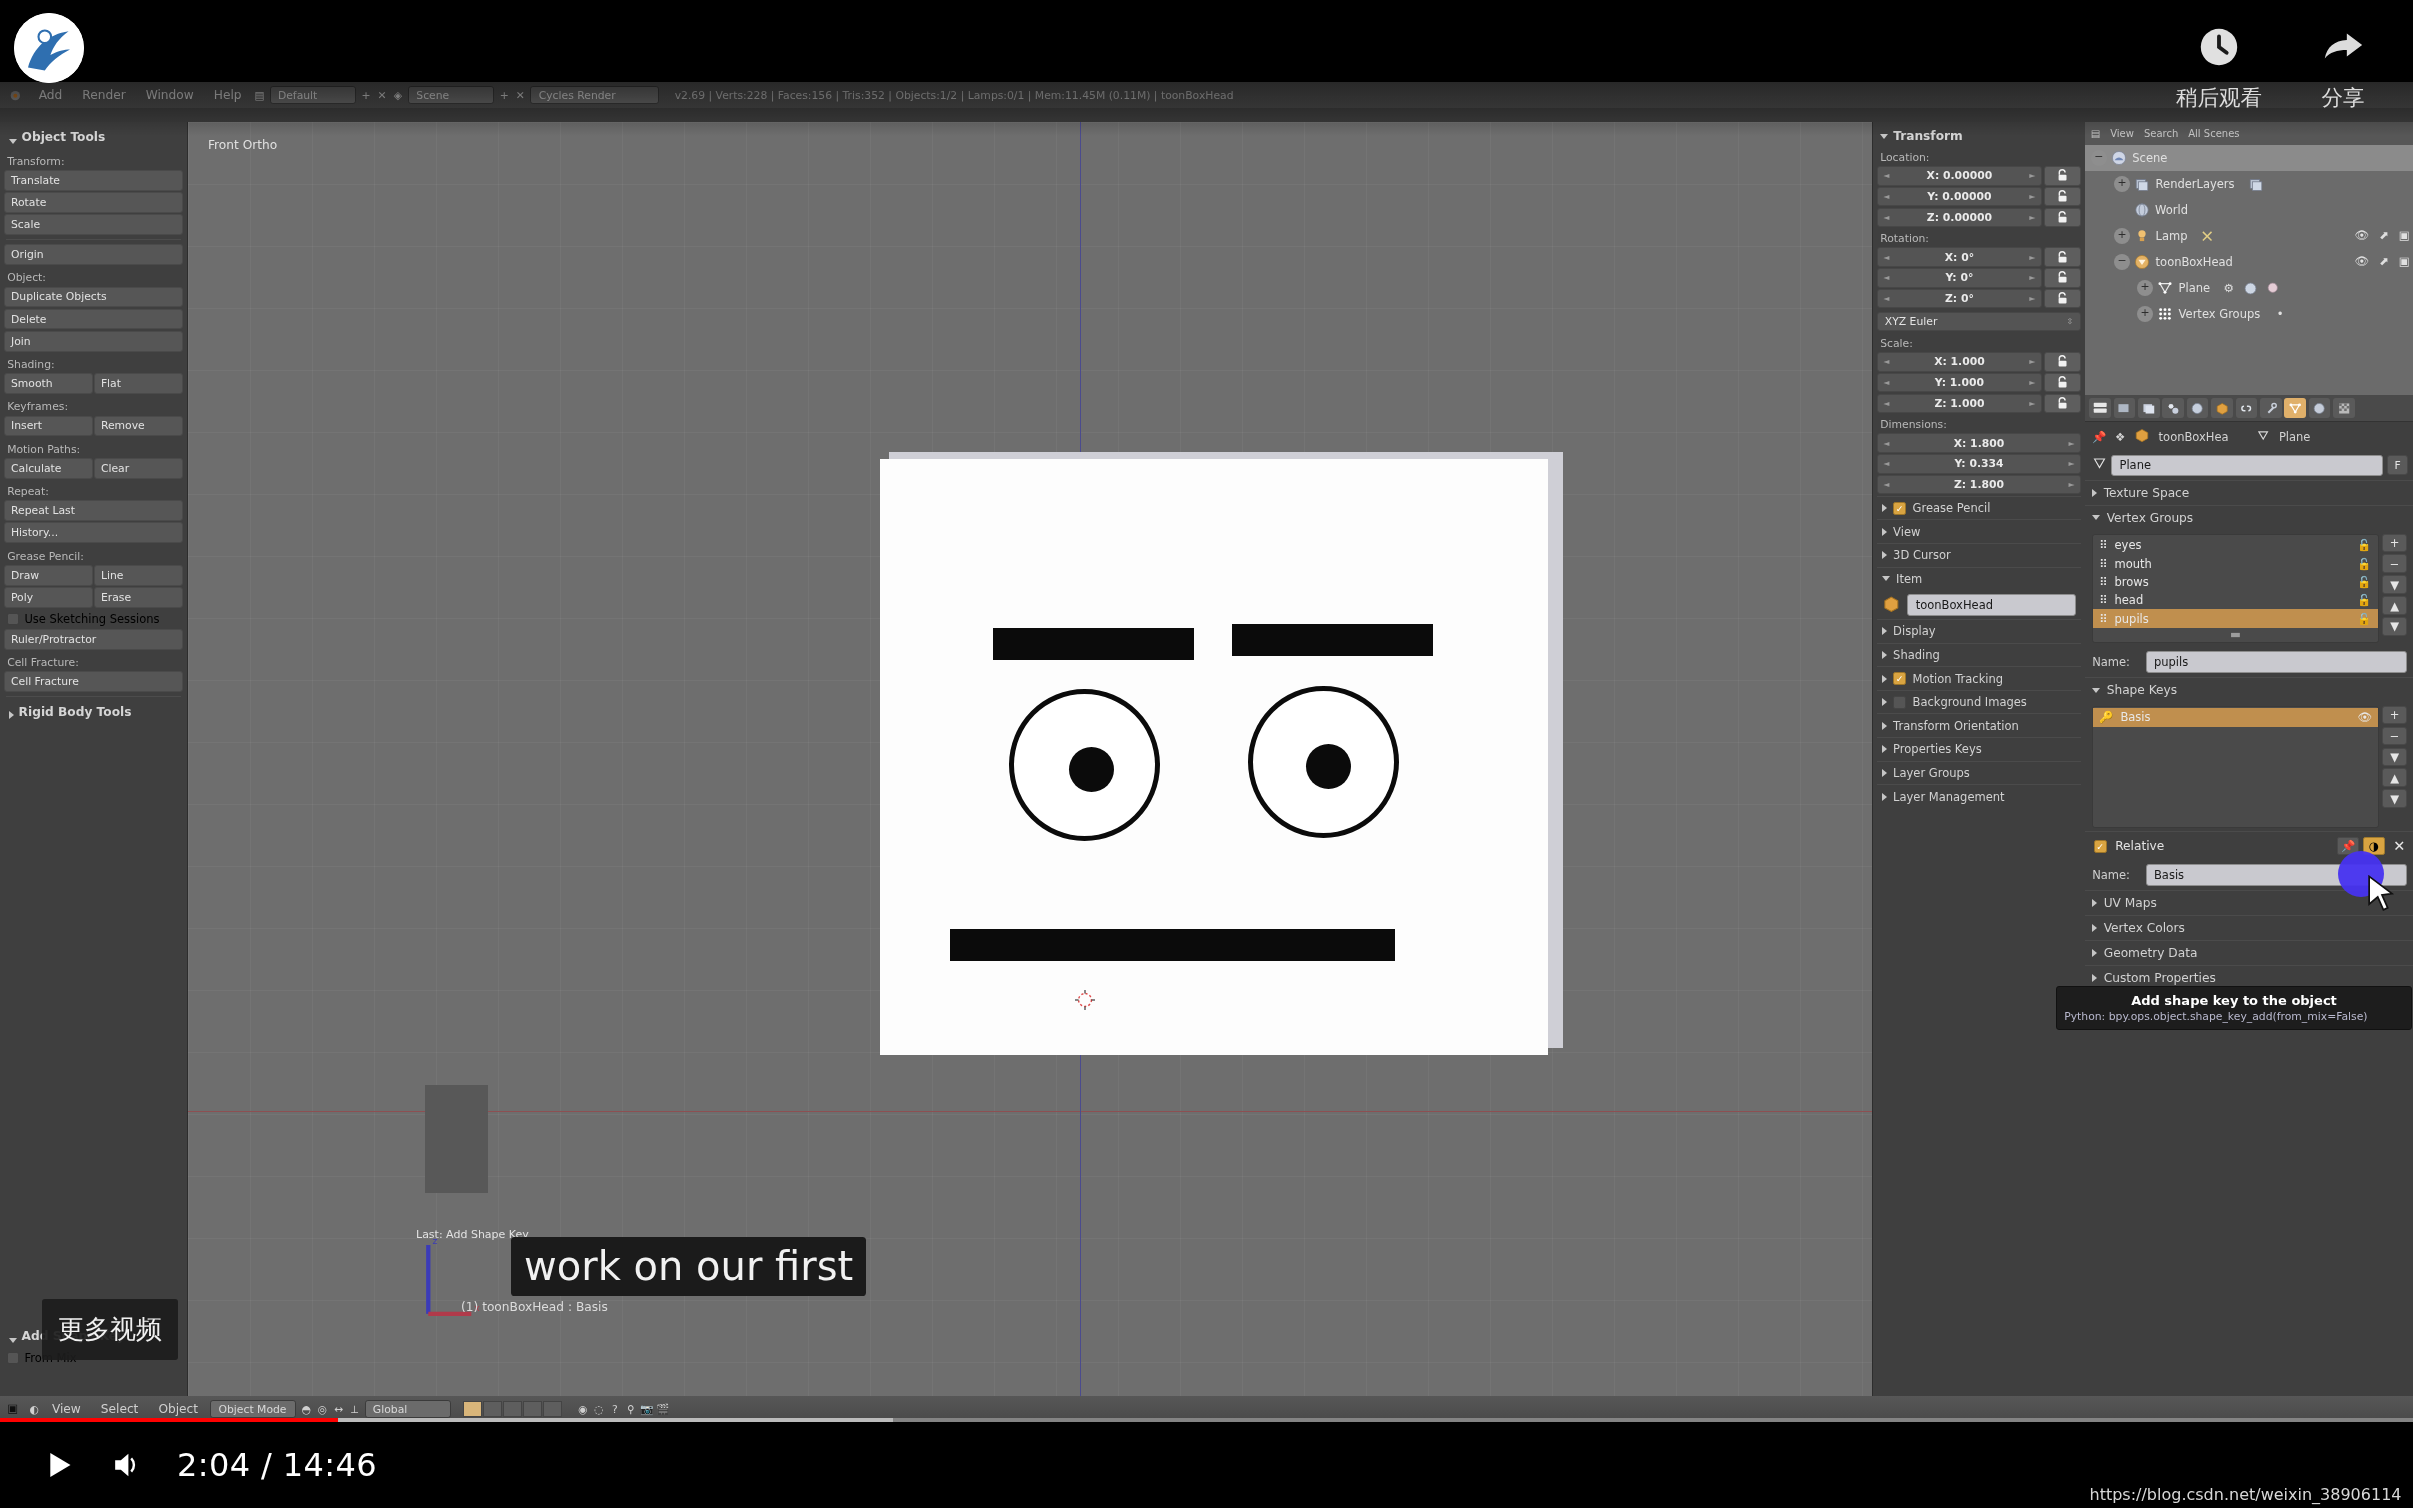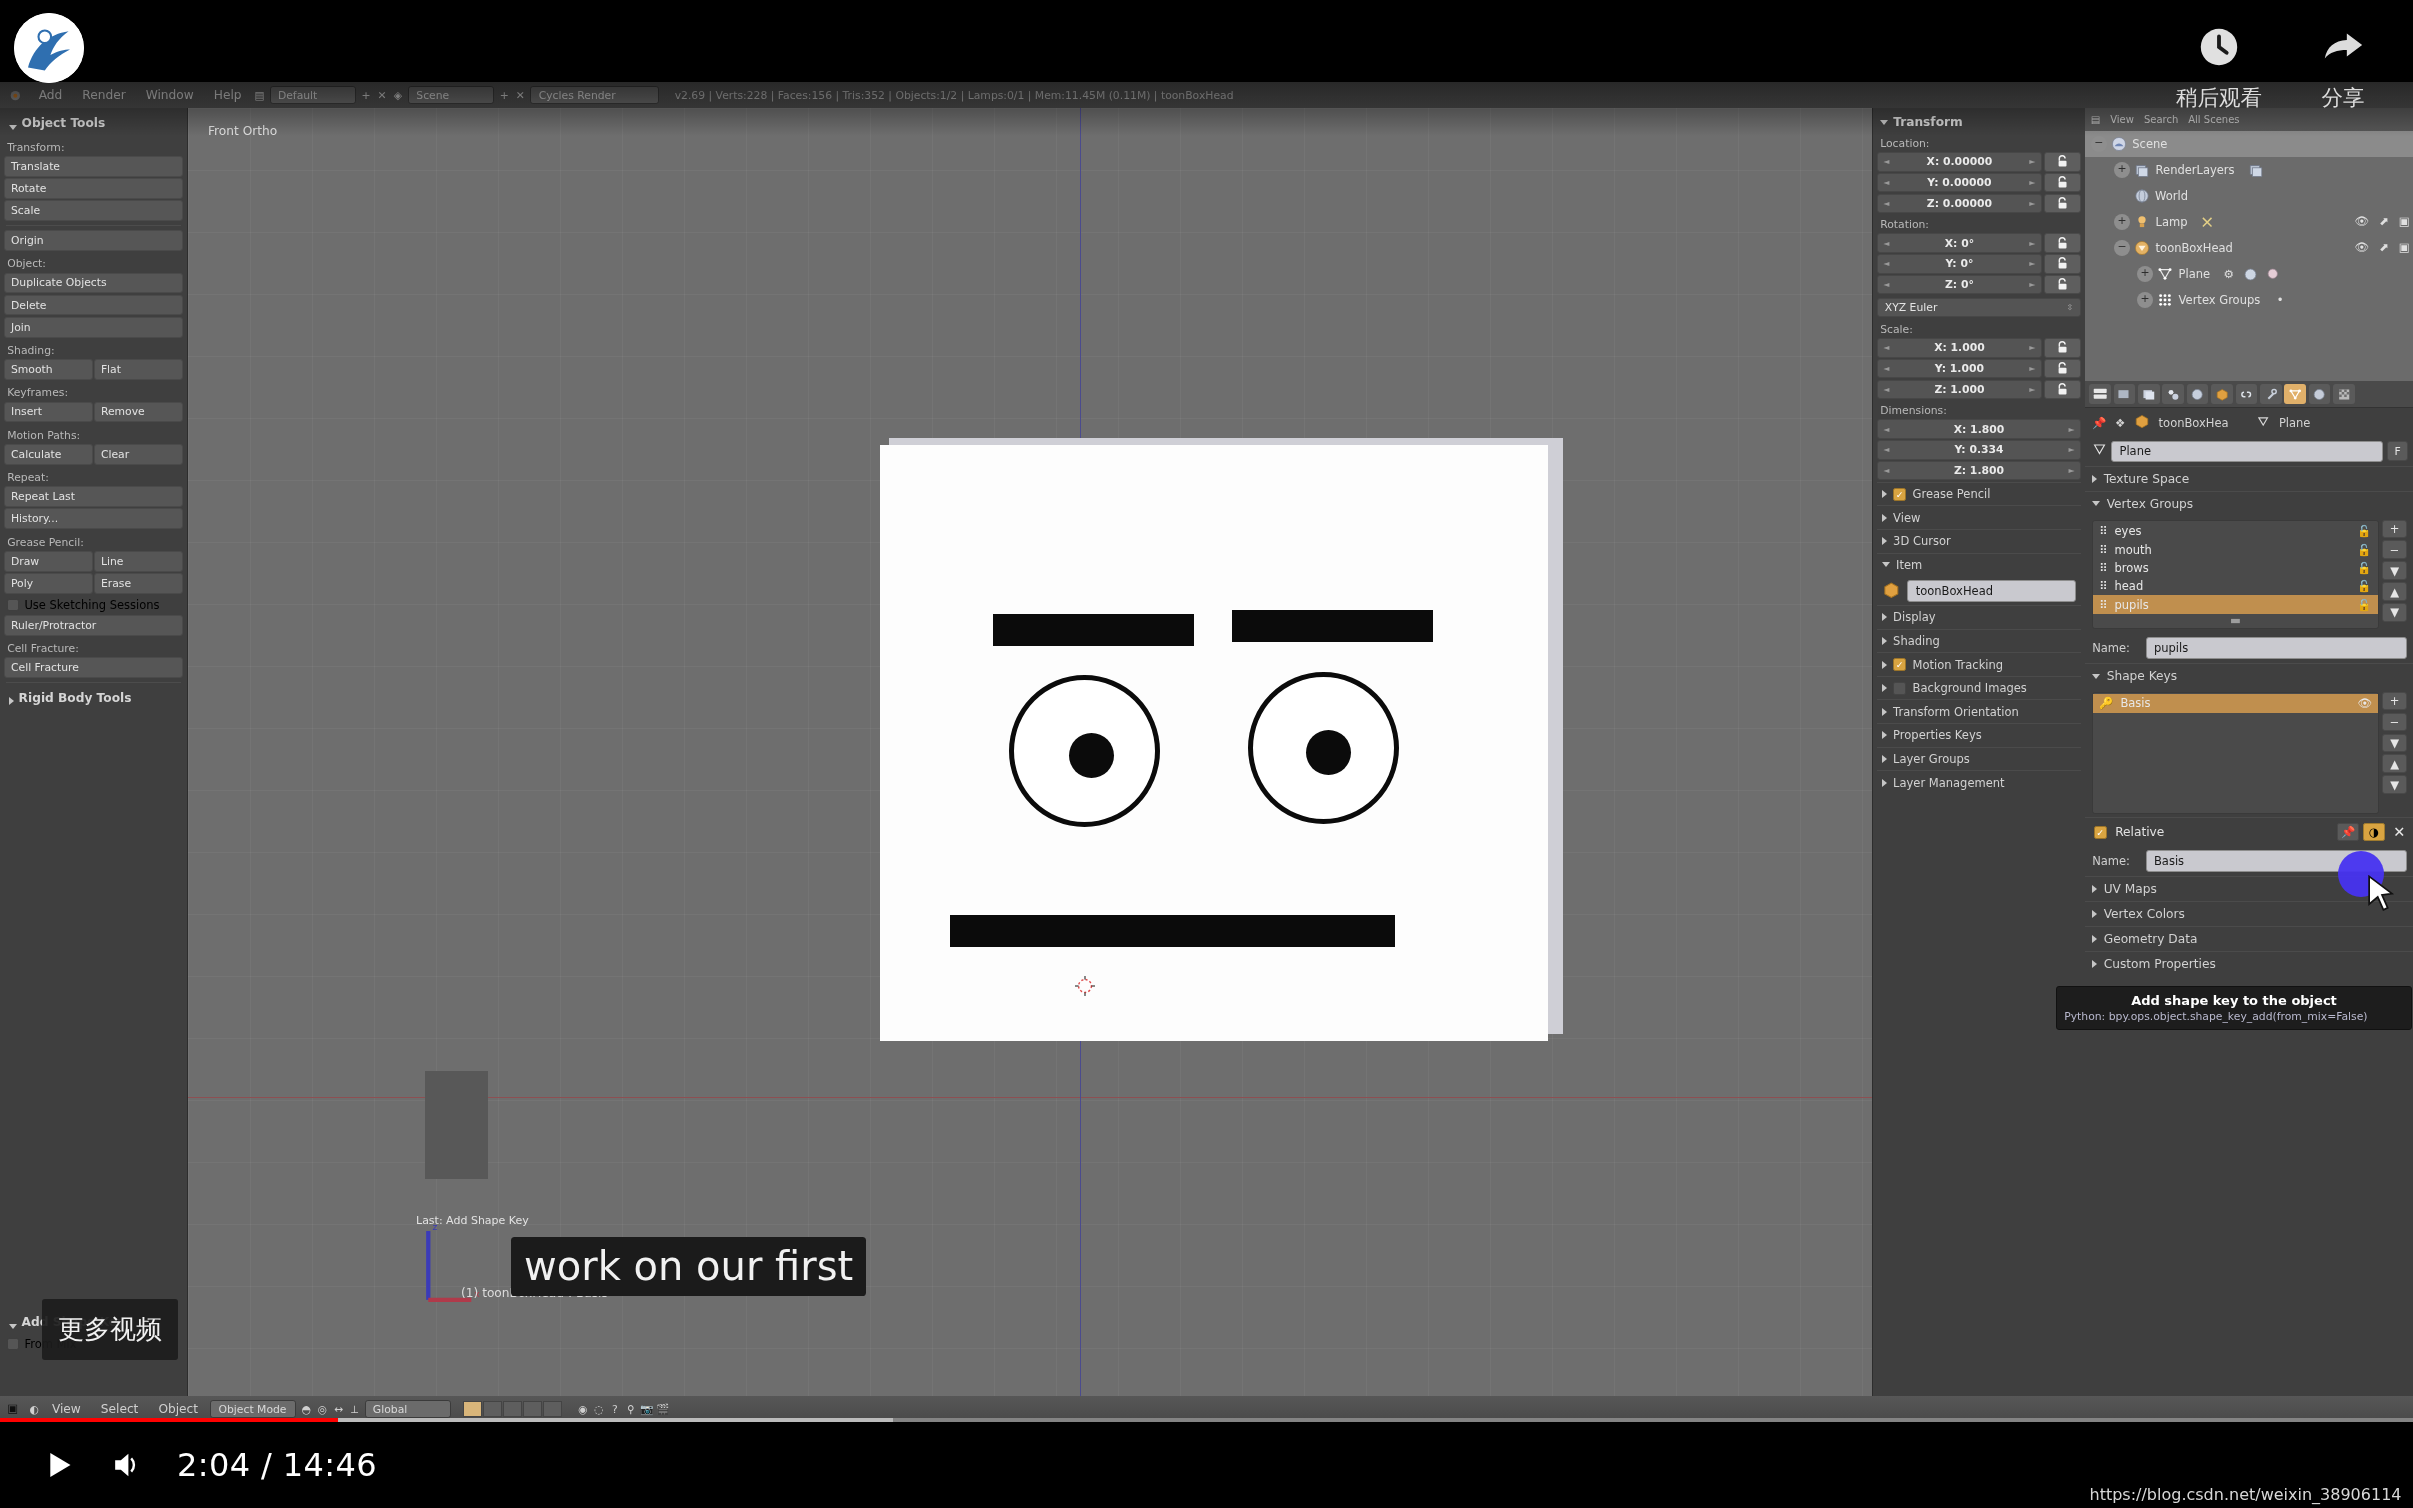--- a/index.html
+++ b/index.html
@@ -31,21 +31,21 @@
     display: flex; align-items: center; padding: 0 7.2px; margin: 0 2.2px;
     color: #d8d8d8; font-size: 10.8px; min-width: 86px;
   }
   .bl-tiny-btn {
     width: 16px; height: 18.7px; display: flex; align-items: center; justify-content: center;
     color: #cfcfcf; font-size: 10.8px;
   }
   .bl-stats { margin-left: 13px; color: #b6b6b6; font-size: 10.8px; white-space: nowrap; }
 
   
-  .bl-body { position: absolute; left: 0; top: 26px; width: 2112px; height: 1289px; }
+  .bl-body { position: absolute; left: 0; top: 40px; width: 2112px; height: 1289px; }
 
   
   .toolshelf {
     position: absolute; left: 0; top: 0; width: 188px; height: 1289px;
     background: #3f3f3f; border-right: 0.7px solid #2d2d2d;
     padding: 4.3px 4.3px 0 4.3px; overflow: hidden;
   }
   .ts-header {
     color: #d5d5d5; font-size: 12.2px; font-weight: bold; padding: 3.6px 2.9px 5.7px 4.3px;
     display: flex; align-items: flex-end; gap: 5px;

